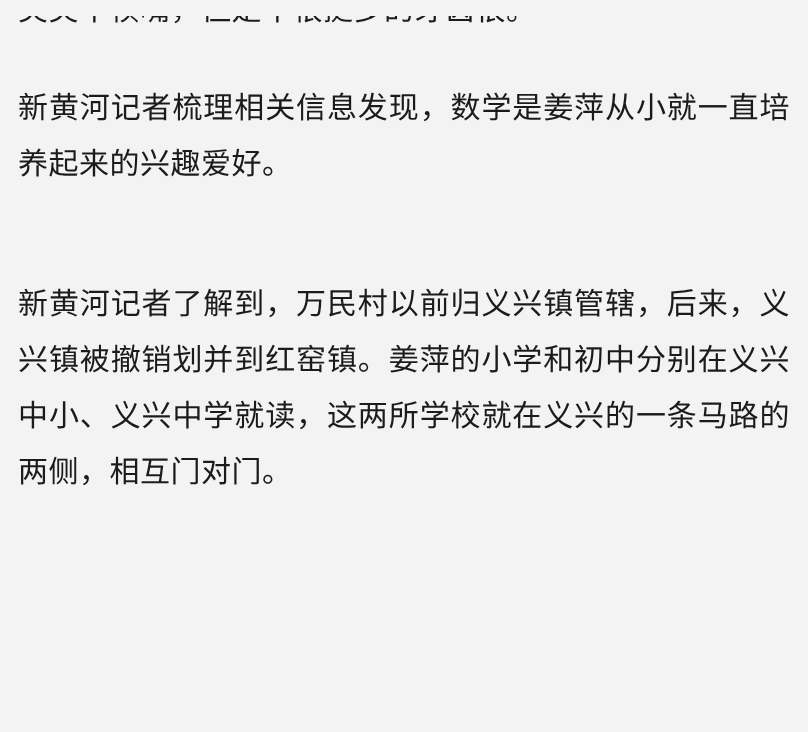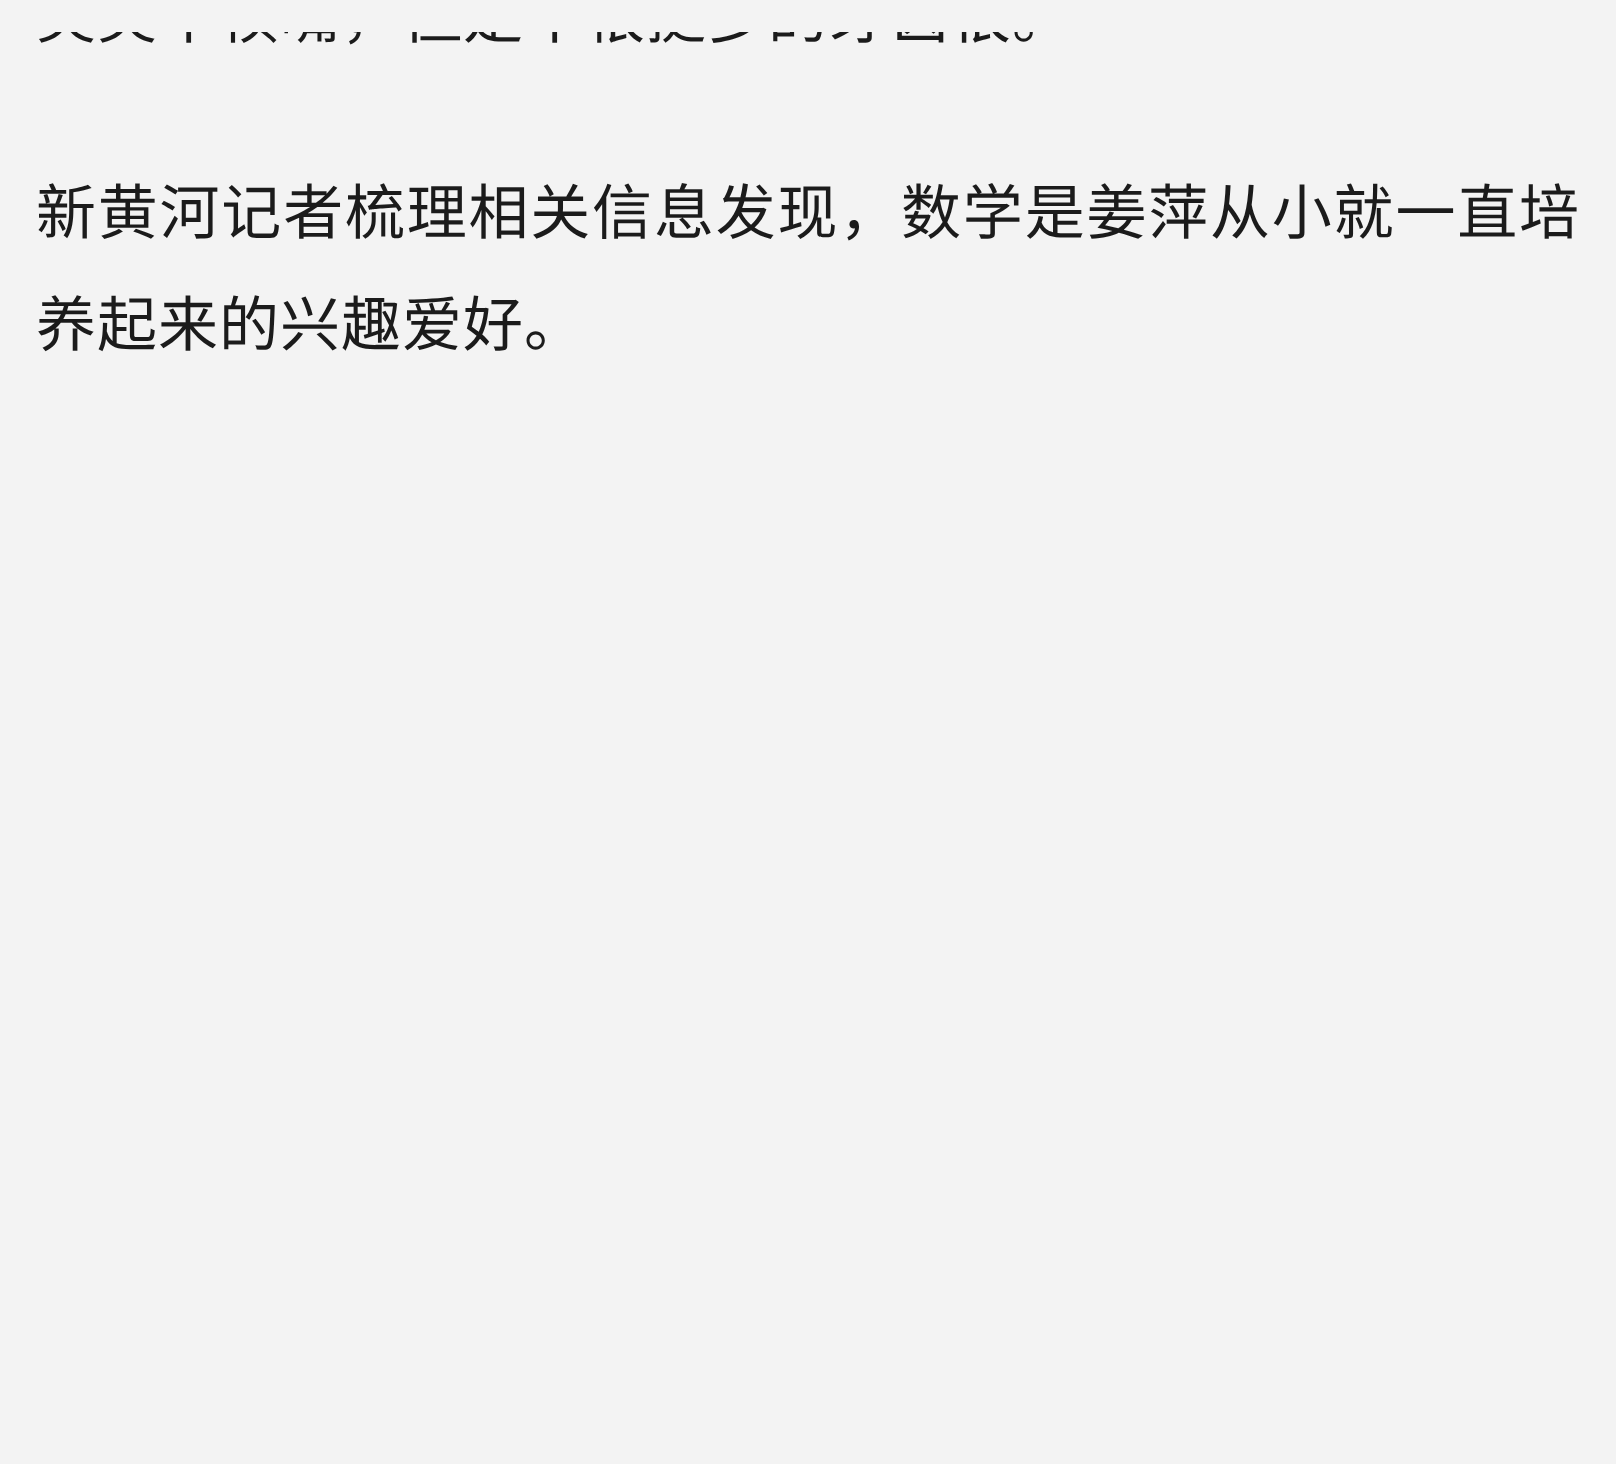--- a/index.html
+++ b/index.html
@@ -59,14 +59,15 @@
 
   <div class="para-spacer-1"></div>
 
   <p class="para">新黄河记者梳理相关信息发现，数学是姜萍从小就一直培养起来的兴趣爱好。</p>
 
   <div class="para-spacer"></div>
 
 
   <div class="para-spacer"></div>
 
+  <p class="para">新黄河记者了解到，万民村以前归义兴镇管辖，后来，义兴镇被撤销划并到红窑镇。姜萍的小学和初中分别在义兴中小、义兴中学就读，这两所学校就在义兴的一条马路的两侧，相互门对门。</p>
 
 </div>
 
 </body></html>

